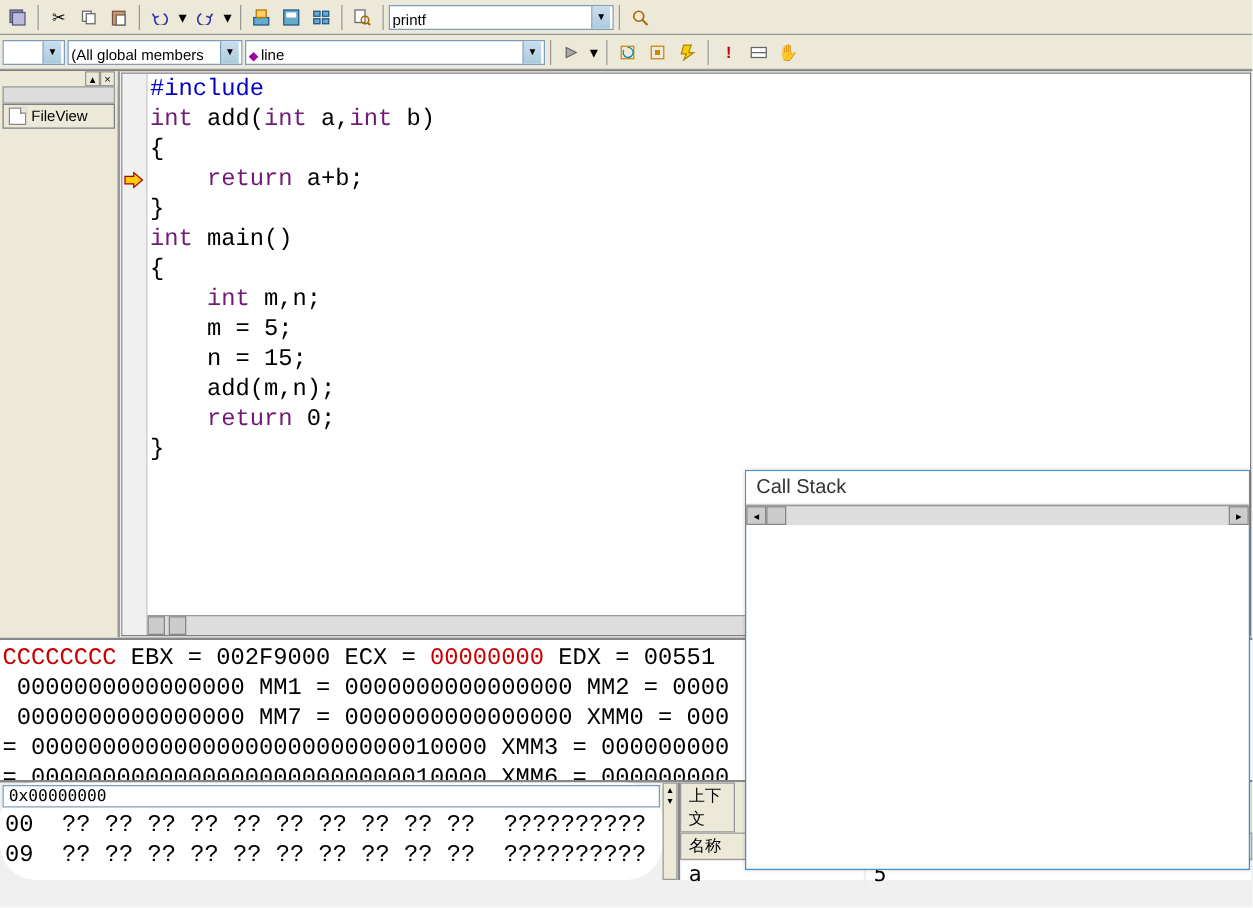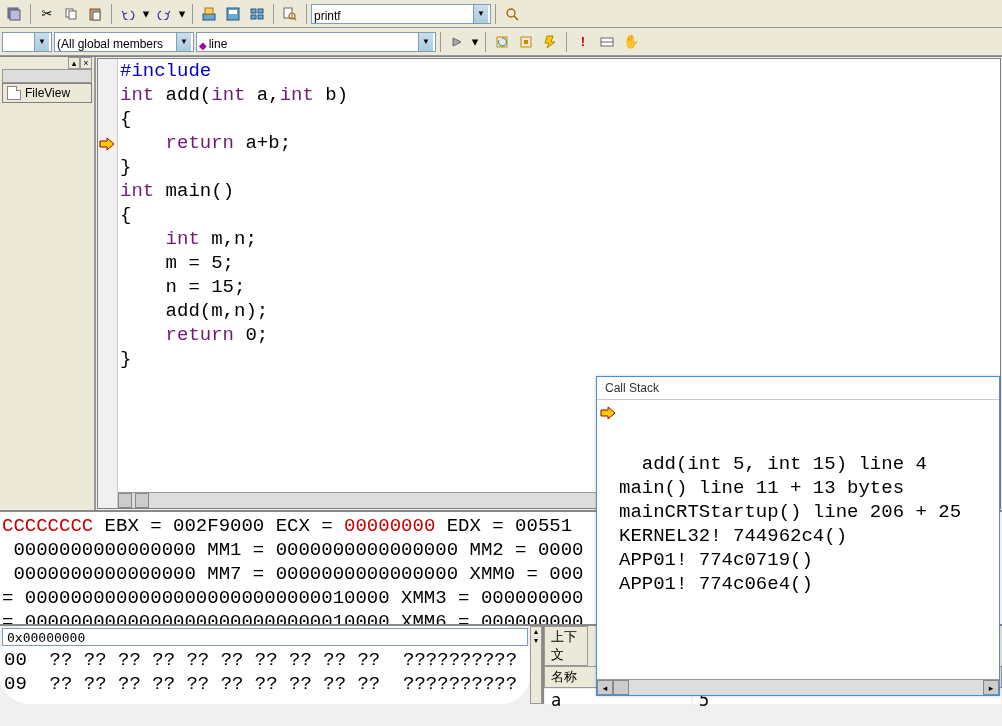--- a/index.html
+++ b/index.html
@@ -215,21 +215,21 @@
   height: 320px;
   background: #fff;
   border: 1px solid #418fdf;
   box-shadow: 0 0 3px rgba(0,0,0,.2);
   display: flex;
   flex-direction: column;
 }
 .callstack-title {
   background: #fff;
   padding: 4px 8px;
-  font-size: 12px;
+  font-size: 16px;
   color: #333;
   border-bottom: 1px solid #ccc;
 }
 .callstack-body {
   flex: 1;
   font-family: "NSimSun","Courier New",monospace;
   font-size: 19px;
   line-height: 24px;
   padding: 4px 4px 4px 22px;
   white-space: pre;
@@ -450,32 +450,19 @@
         <div class="mem-row">
           <div class="col" style="width:148px">a</div>
           <div class="col" style="flex:1">5</div>
         </div>
       </div>
   </div>
 </div>
 
 <div class="callstack-win">
   <div class="callstack-title">Call Stack</div>
-  <div class="callstack-body" id="callstack-body">
-    <div class="arrow-mark">
-      <svg width="16" height="14" viewBox="0 0 16 14">
-          <path d="M1 4 L8 4 L8 1 L15 7 L8 13 L8 10 L1 10 Z" fill="#ffcc00" stroke="#aa0000" stroke-width="1"></path>
-        </svg>
-    </div>
-  add(int 5, int 15) line 4
-main() line 11 + 13 bytes
-mainCRTStartup() line 206 + 25 
-KERNEL32! 744962c4()
-APP01! 774c0719()
-APP01! 774c06e4()
-</div>
   <div class="callstack-scroll">
     <div class="sbtn">◂</div>
     <div class="thumb"></div>
     <div style="flex:1"></div>
     <div class="sbtn">▸</div>
   </div>
 </div>
 
 </body></html>

